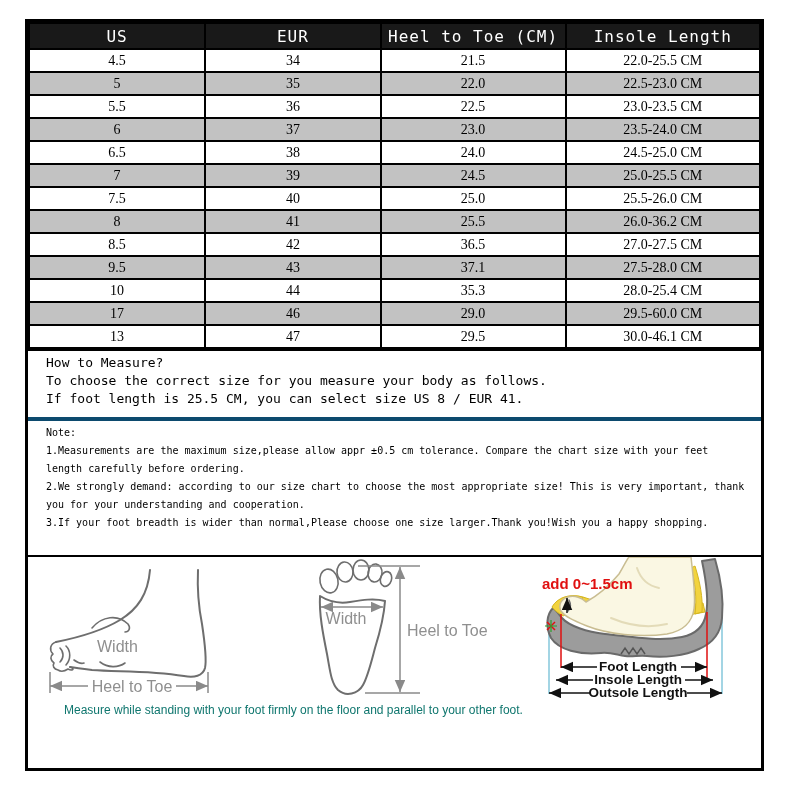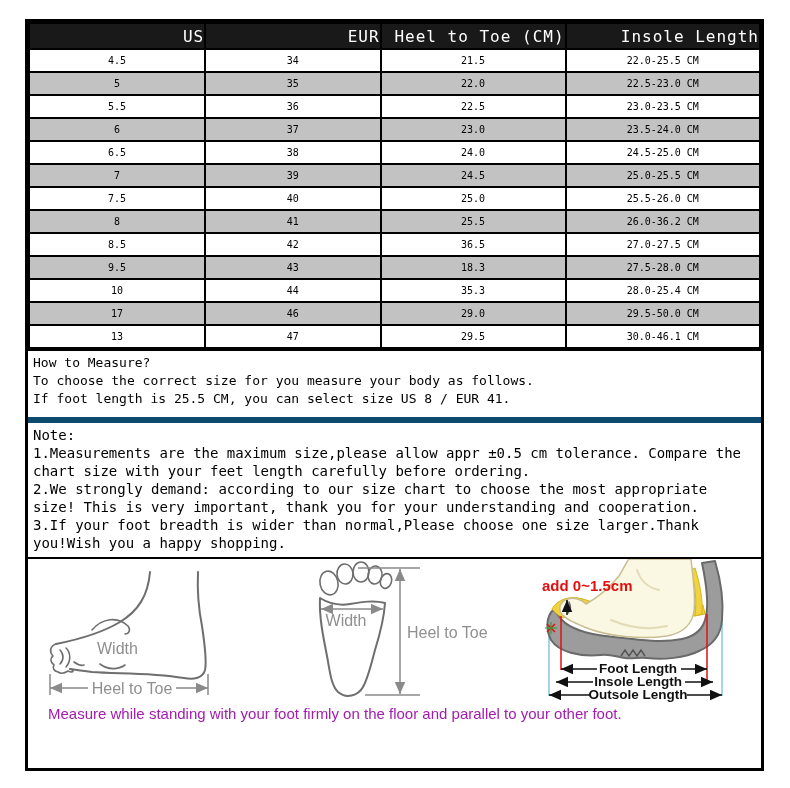--- a/index.html
+++ b/index.html
@@ -9,44 +9,44 @@
   }
   .frame {
     position:absolute; left:25px; top:19px; width:739px; height:752px;
     border:3px solid #000; box-sizing:border-box; background:#fff;
   }
   
   table.size-table { border-collapse:collapse; width:100%; table-layout:fixed; }
   .size-table th, .size-table td { border:2px solid #000; text-align:center; padding:0; }
   .size-table thead th {
     background:var(--header_bg,#191919); color:var(--header_text,#fff);
-    font-weight:normal; font-size:16px; height:24px; letter-spacing:1px;text-align:right;
-  }
-  .size-table tbody td { font-size:10px; height:21px; }
+    font-weight:normal; font-size:16px; height:24px; letter-spacing:1px;
+  }
+  .size-table tbody td { font-size:14px; height:21px;font-family:Liberation Serif, serif; }
   .size-table tbody tr:nth-child(even) td { background:var(--row_alt_bg,#c2c2c2); }
   .size-table col.c1 { width:24.1%; } .size-table col.c2 { width:24.0%; }
   .size-table col.c3 { width:25.3%; } .size-table col.c4 { width:26.6%; }
   
   .sec-how {
     border-top:2px solid #000; height:63px; padding:3px 12px 0 5px;
     font-size:13px; line-height:18px;
   }
   .sec-note {
-    border-top:6px solid #0c4a6e; height:131px; padding:3px 12px 0 5px;
-    font-size:14px; line-height:18px;
-  }
-  .sec-how div, .sec-note div { white-space:normal; }
+    border-top:4px solid #0c4a6e; height:131px; padding:3px 12px 0 5px;
+    font-size:10px; line-height:18px;
+  }
+  .sec-how div, .sec-note div { white-space:normal;margin-left:13px; }
   
   .sec-diagram {
     border-top:2px solid #000; position:relative; height:197px;
     font-family:"Liberation Sans", sans-serif;
   }
   .sec-diagram svg { position:absolute; left:0; top:0; }
   .caption {
-    position:absolute; left:20px; top:146px; font-size:15px; color:#a21caf;
+    position:absolute; left:36px; top:146px; font-size:12px; color:#0f766e;
   }
   
   .ol   { fill:none; stroke:#6e6e6e; stroke-width:2;   stroke-linecap:round; stroke-linejoin:round; }
   .thin { fill:none; stroke:#6e6e6e; stroke-width:1.6; stroke-linecap:round; stroke-linejoin:round; }
   .dim  { fill:none; stroke:#8a8a8a; stroke-width:1.5; }
   .bdim { fill:none; stroke:#111111; stroke-width:1.5; }
   .glabel { fill:var(--label_gray,#8f8f8f); font-size:16px; }
   .blabel { fill:#111; font-size:13.5px; font-weight:bold; }
   .rlabel { fill:var(--red_accent,#e01010); font-size:15px; font-weight:bold; }
   .redline   { stroke:var(--red_accent,#e01010); stroke-width:1.5; fill:none; }
@@ -128,34 +128,34 @@
         </tr>
         <tr>
           <td>8.5</td>
           <td>42</td>
           <td>36.5</td>
           <td>27.0-27.5 CM</td>
         </tr>
         <tr>
           <td>9.5</td>
           <td>43</td>
-          <td>18.3</td>
+          <td>37.1</td>
           <td>27.5-28.0 CM</td>
         </tr>
         <tr>
           <td>10</td>
           <td>44</td>
           <td>35.3</td>
           <td>28.0-25.4 CM</td>
         </tr>
         <tr>
           <td>17</td>
           <td>46</td>
           <td>29.0</td>
-          <td>29.5-50.0 CM</td>
+          <td>29.5-60.0 CM</td>
         </tr>
         <tr>
           <td>13</td>
           <td>47</td>
           <td>29.5</td>
           <td>30.0-46.1 CM</td>
         </tr>
       </tbody>
   </table>
 

